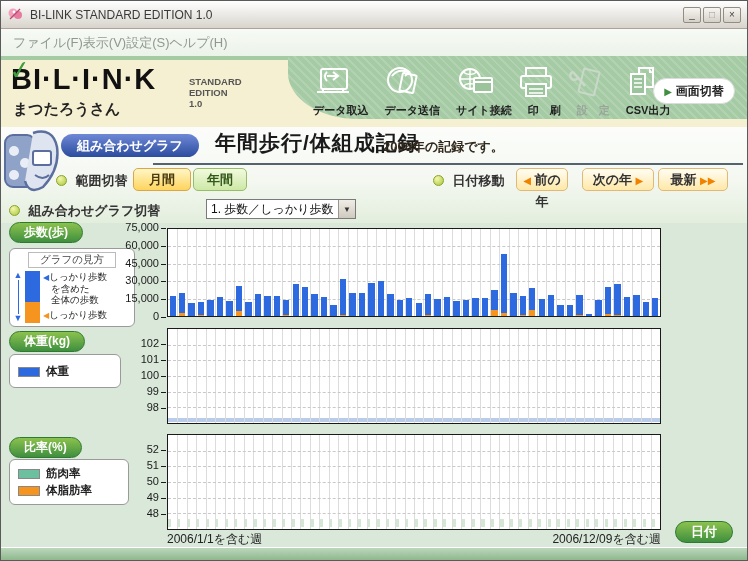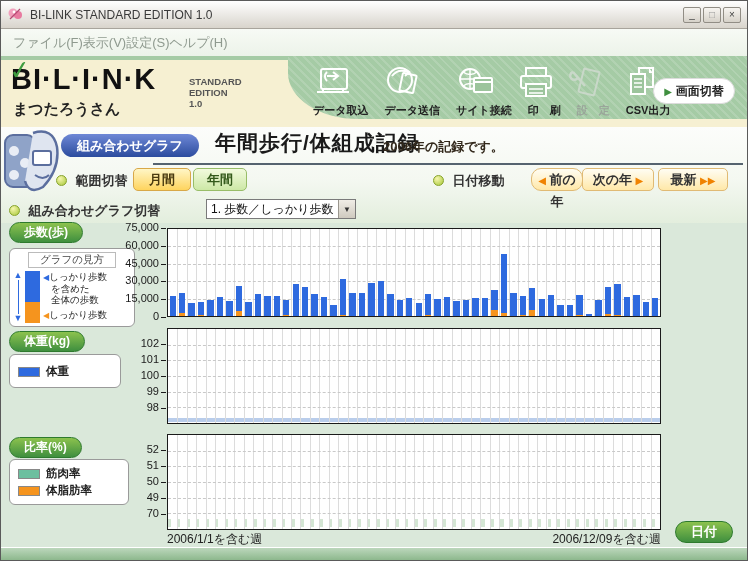--- a/index.html
+++ b/index.html
@@ -42,21 +42,21 @@
   .view-subtitle{position:absolute;left:382px;top:11px;font-size:13px;font-weight:bold;color:#33291c;}
   .divider{position:absolute;left:152px;right:4px;top:36px;height:2px;background:#55636f;}
   .bullet{width:11px;height:11px;border-radius:50%;background:radial-gradient(circle at 35% 30%,#f6f6ae,#a6c838);border:1px solid #87a32b;display:inline-block;vertical-align:-1px;margin-right:4px;}
   .ctl-label{font-size:13px;font-weight:bold;color:#333;}
   .range-wrap{position:absolute;left:55px;top:44px;}
   .btn{display:inline-block;height:23px;border-radius:5px;font-size:13px;font-weight:bold;text-align:center;line-height:21px;}
   .btn-month{position:absolute;left:132px;top:41px;width:58px;background:linear-gradient(180deg,#fff6c6,#fed45e);border:1px solid #d8a848;color:#4a3a10;}
   .btn-year{position:absolute;left:192px;top:41px;width:54px;background:linear-gradient(180deg,#f2fade,#cde8a6);border:1px solid #98bd68;color:#33591a;}
   .date-wrap{position:absolute;left:432px;top:44px;}
   .btn-cream{background:linear-gradient(180deg,#fffdf3,#ffe8a8);border:1px solid #e0ba74;color:#333;}
-  .btn-prev{position:absolute;left:530px;top:41px;width:52px;border-radius:10px;}
+  .btn-prev{position:absolute;left:515px;top:41px;width:52px;}
   .btn-next{position:absolute;left:581px;top:41px;width:72px;}
   .btn-latest{position:absolute;left:657px;top:41px;width:70px;}
   .arr{color:#f08200;font-size:10px;}
   .switch-wrap{position:absolute;left:8px;top:74px;}
   .gselect{position:absolute;left:205px;top:72px;width:150px;height:20px;background:#fff;border:1px solid #7a7a7a;font-size:12px;color:#111;display:flex;align-items:center;}
   .gselect .sel-text{flex:1;padding-left:4px;white-space:nowrap;overflow:hidden;}
   .gselect .sel-arrow{width:17px;height:100%;background:linear-gradient(180deg,#f0ede6,#cfcabf);border-left:1px solid #9a968e;font-size:8px;color:#333;display:flex;align-items:center;justify-content:center;}
 
   
   .panel-pill{position:absolute;left:8px;height:21px;padding:0 14px;border-radius:11px;background:linear-gradient(180deg,#8cc24e,#3f8f3f);border:1px solid #2e7a2e;color:#fff;font-size:12px;font-weight:bold;line-height:19px;}
@@ -555,15 +555,15 @@
     <div class="ytick-label" style="left: 106px; top: 400px;">98</div>
     <div class="ytick-mark" style="left: 160px; top: 407px;"></div>
     <div class="ytick-label" style="left: 106px; top: 442px;">52</div>
     <div class="ytick-mark" style="left: 160px; top: 449px;"></div>
     <div class="ytick-label" style="left: 106px; top: 458px;">51</div>
     <div class="ytick-mark" style="left: 160px; top: 465px;"></div>
     <div class="ytick-label" style="left: 106px; top: 474px;">50</div>
     <div class="ytick-mark" style="left: 160px; top: 481px;"></div>
     <div class="ytick-label" style="left: 106px; top: 490px;">49</div>
     <div class="ytick-mark" style="left: 160px; top: 497px;"></div>
-    <div class="ytick-label" style="left: 106px; top: 506px;">70</div>
+    <div class="ytick-label" style="left: 106px; top: 506px;">48</div>
     <div class="ytick-mark" style="left: 160px; top: 513px;"></div>
   </div>
 
 </body></html>

